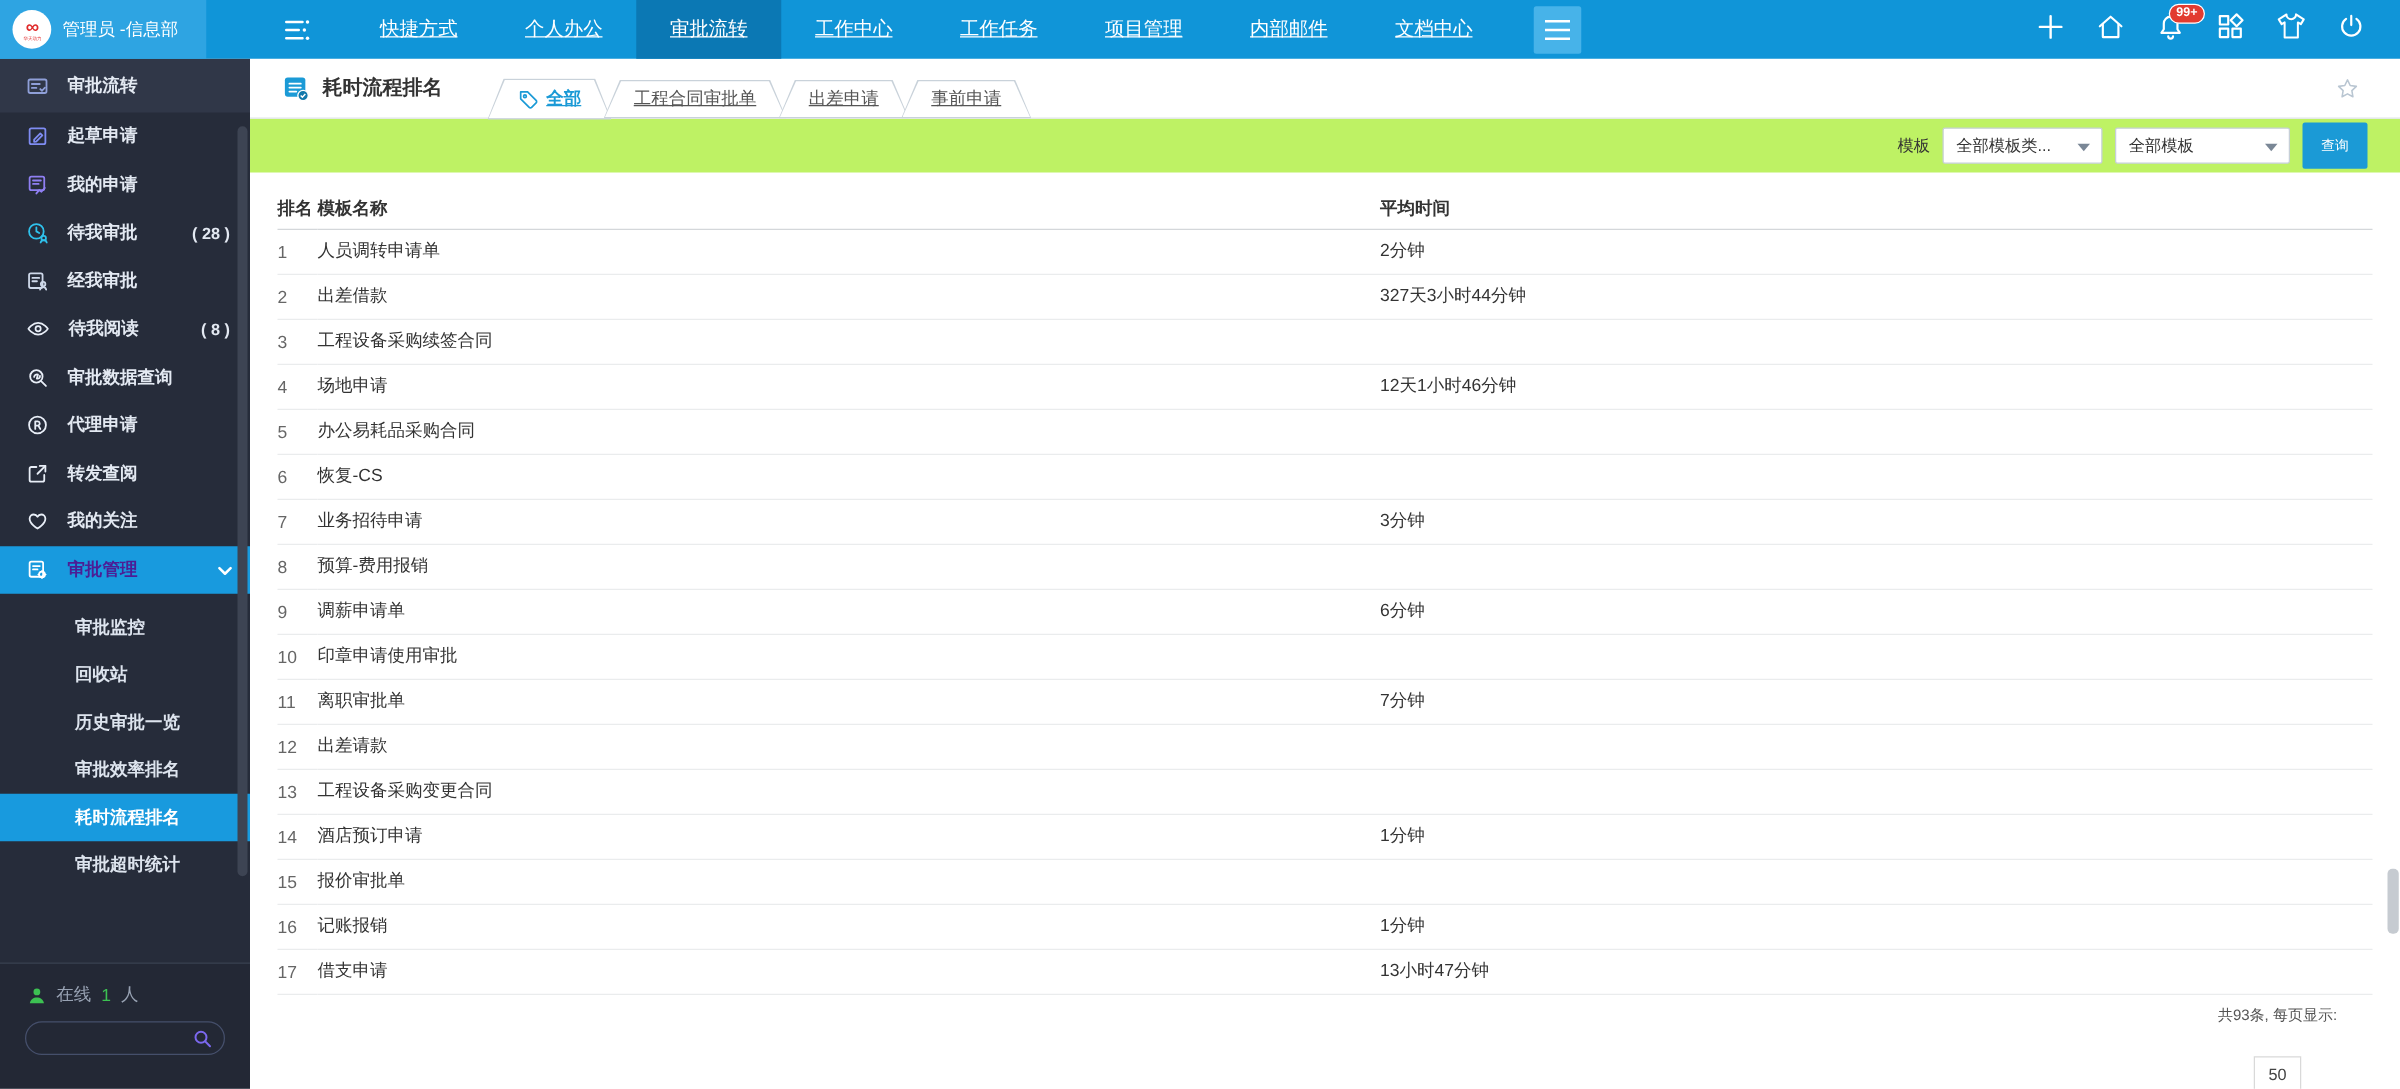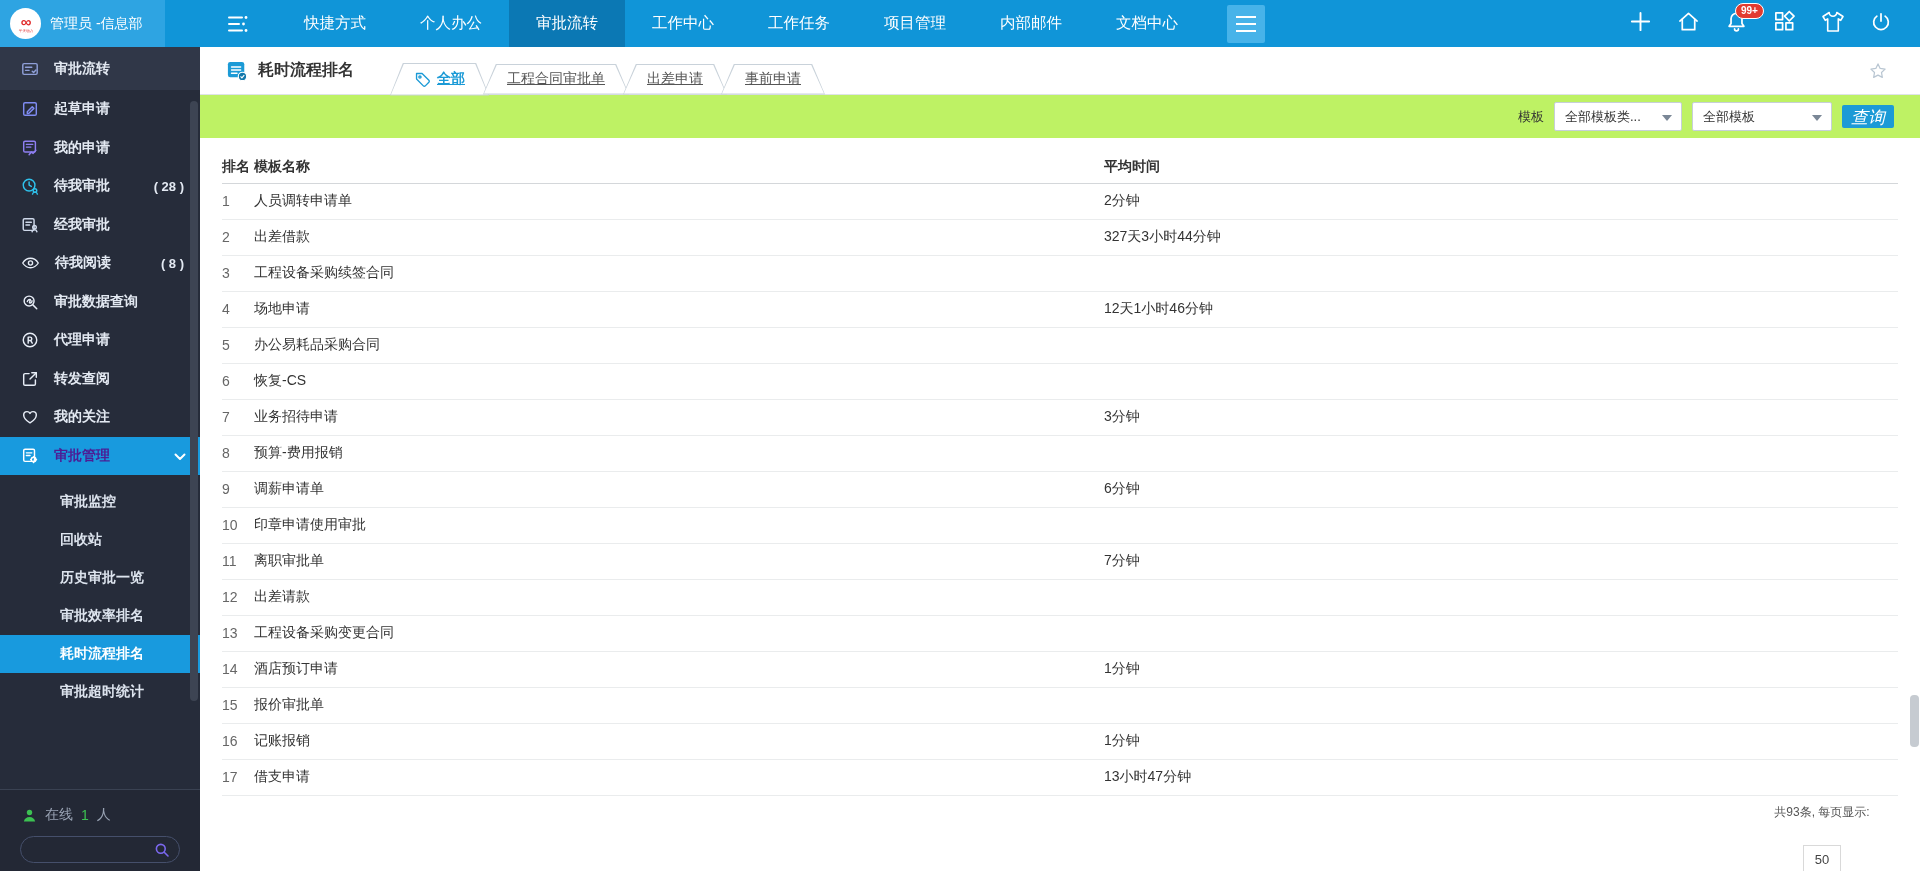--- a/index.html
+++ b/index.html
@@ -14,40 +14,40 @@
 
   
   .topbar { position:absolute; top:0; left:0; width:1920px; height:47px; background:#1095d8; display:flex; align-items:center; z-index:30; }
   .topbar-left { width:165px; height:47px; background:#2ea4e2; display:flex; align-items:center; padding-left:10px; gap:9px; flex:none; }
   .logo { width:31px; height:31px; background:#fff; border-radius:50%; display:flex; flex-direction:column; align-items:center; justify-content:center; line-height:1; flex:none; }
   .logo .inf { color:#e02a2a; font-weight:bold; font-size:15px; letter-spacing:-1px; }
   .logo .sub { color:#e02a2a; font-size:4px; transform:scale(.9); }
   .user-name { color:#fff; font-size:14px; white-space:nowrap; }
   .menu-toggle { margin-left:62px; cursor:pointer; }
   .top-menu { display:flex; height:47px; margin-left:26px; }
-  .menu-item { padding:0 27px; display:flex; align-items:center; color:#fff; font-size:15.5px; cursor:pointer; white-space:nowrap; }
+  .menu-item { padding:0 27px; display:flex; align-items:center; color:#fff; font-size:15.5px; cursor:pointer; white-space:nowrap;text-decoration:underline; }
   .menu-item.active { background:#0b78b4; }
   .hamburger { width:38px; height:38px; background:#47b3e9; border-radius:2px; margin-left:22px; display:flex; flex-direction:column; align-items:center; justify-content:center; gap:5px; cursor:pointer; flex:none; }
   .hamburger i { display:block; width:20px; height:2px; background:#fff; }
   .top-icons { margin-left:auto; display:flex; align-items:center; gap:25px; padding-right:28px; }
   .top-icon { position:relative; cursor:pointer; }
   .bell-badge { position:absolute; top:-7px; left:10px; background:#e23b30; border:1px solid #fff; color:#fff; font-size:10px; font-weight:bold; border-radius:9px; padding:1px 5px; line-height:1.2; }
 
   
   .sidebar { position:absolute; top:47px; left:0; width:200px; height:824px; background:#262c3a; z-index:20; }
   .side-item { height:38.5px; display:flex; align-items:center; padding-left:21px; gap:15px; color:#e3e9f2; font-size:14px; font-weight:bold; cursor:pointer; }
   .side-item.header { height:43px; background:#303748; }
   .side-item.active { background:#189ade; color:#4c1d95; }
   .side-item .count { margin-left:auto; padding-right:16px; font-size:13px; font-weight:bold; }
   .side-item .chev { margin-left:auto; padding-right:14px; }
   .submenu { padding-top:8px; }
   .sub-item { height:38px; display:flex; align-items:center; padding-left:60px; color:#dde4ee; font-size:14px; font-weight:bold; cursor:pointer; }
   .sub-item.active { background:#189ade; color:#fff; }
   .side-scroll-thumb { position:absolute; top:54px; right:2px; width:8px; height:600px; background:#3d4453; border-radius:4px; }
-  .sidebar-bottom { position:absolute; bottom:0; left:0; width:200px; height:82px; background:#232835; border-top:1px solid #3a4252; }
+  .sidebar-bottom { position:absolute; bottom:0; left:0; width:200px; height:101px; background:#232835; border-top:1px solid #3a4252; }
   .online-row { display:flex; align-items:center; gap:8px; margin:16px 0 0 22px; font-size:14px; color:#98a2b3; }
   .online-row .num { color:#3cc152; }
   .side-search { position:relative; margin:12px 20px 0 20px; height:27px; border:1px solid #454f6b; border-radius:14px; }
   .side-search input { position:absolute; inset:0; background:transparent; border:none; outline:none; color:#dfe5ee; padding:0 30px 0 12px; font-size:13px; width:100%; }
   .side-search .icon { position:absolute; right:9px; top:5px; }
 
   
   .content { position:absolute; top:47px; left:200px; width:1720px; height:824px; background:#fff; }
   .content-header { height:48px; position:relative; border-bottom:1px solid #dfe3e8; display:flex; align-items:center; }
   .page-title-wrap { display:flex; align-items:center; gap:10px; padding-left:26px; }
@@ -58,21 +58,21 @@
   .tab::before { content:''; position:absolute; inset:1px; background:#fff; clip-path:polygon(13px 0, calc(100% - 13px) 0, 100% 100%, 0 100%); }
   .tab > * { position:relative; z-index:1;text-decoration:underline; }
   .tab.active { height:33px; margin-bottom:-1px; color:#1b9ad6; font-weight:bold; }
   .fav-star { position:absolute; right:32px; top:14px; cursor:pointer; }
 
   .filter-row { height:43px; display:flex; align-items:center; justify-content:flex-end; gap:10px; padding-right:26px; background:#bef264; }
   .filter-label { font-size:13px; color:#333; }
   .select { position:relative; width:128px; height:29px; border:1px solid #c6cfd8; border-radius:2px; background:#fff; display:flex; align-items:center; padding:0 24px 0 10px; font-size:13px; color:#333; cursor:pointer; white-space:nowrap; overflow:hidden; }
   .select.wide { width:140px; }
   .select .caret { position:absolute; right:9px; top:12px; width:0; height:0; border-left:5px solid transparent; border-right:5px solid transparent; border-top:6px solid #7a8796; }
-  .search-btn { width:52px; height:23px; background:#1b9ad6; color:#fff; border:none; border-radius:2px; font-size:17px; cursor:pointer; font-family:inherit;font-style:italic; }
+  .search-btn { width:52px; height:37px; background:#1b9ad6; color:#fff; border:none; border-radius:2px; font-size:11px; cursor:pointer; font-family:inherit; }
 
   .table-wrap { height:660px; overflow:hidden; padding:0 22px; }
   table { width:100%; border-collapse:collapse; table-layout:fixed;margin-top:14px; }
   th { text-align:left; font-size:14px; color:#333; font-weight:bold; height:31px; border-bottom:1px solid #d4d7da; padding:0; }
   td { font-size:14px; color:#333; height:36px; border-bottom:1px solid #eaeced; padding:0; }
   td.rank { color:#666; }
   .content-scroll-thumb { position:absolute; right:1px; top:648px; width:9px; height:52px; background:#c6cbd1; border-radius:4px; }
 
   .pagination { position:absolute; right:44px; top:757px; display:flex; align-items:center; gap:24px; font-size:12px; color:#555;flex-direction:column; }
   .pg-box { height:28px; min-width:34px; border:1px solid #d9d9d9; background:#fff; text-align:center; font-size:13px; color:#444; display:flex; align-items:center; justify-content:center; }

